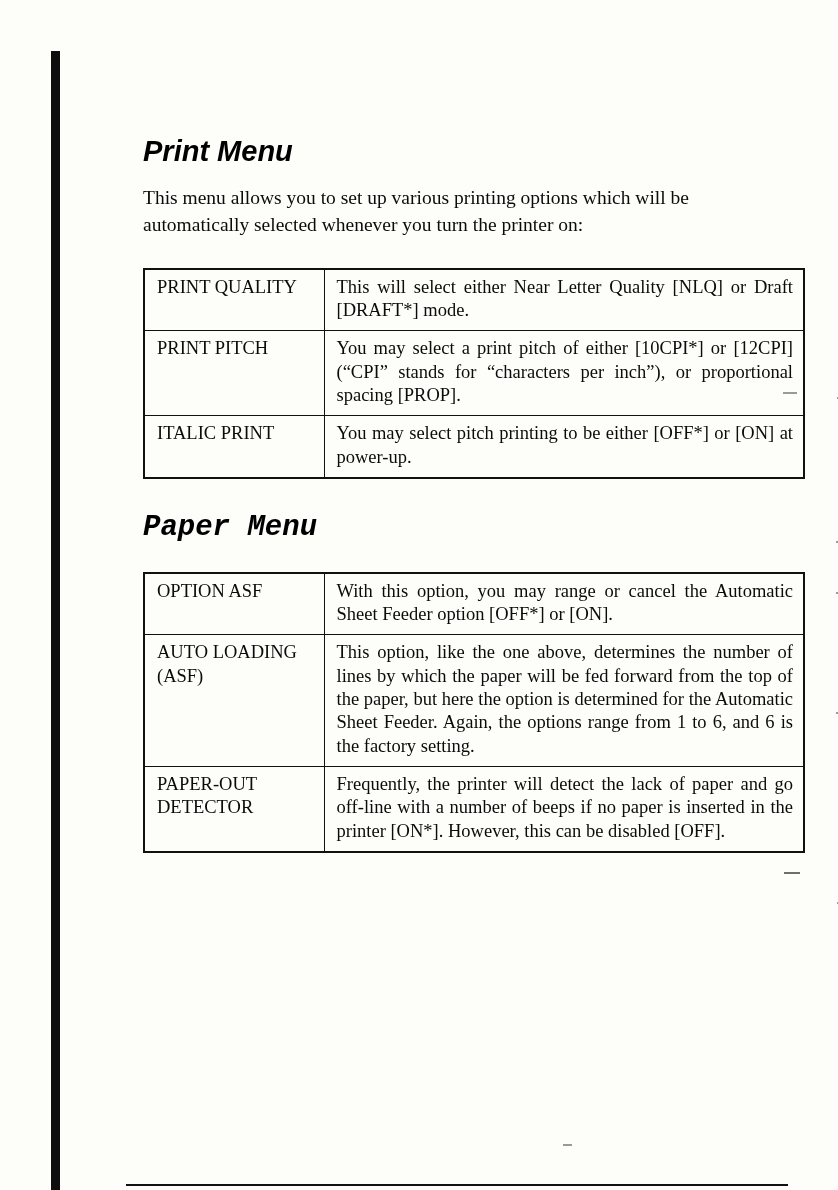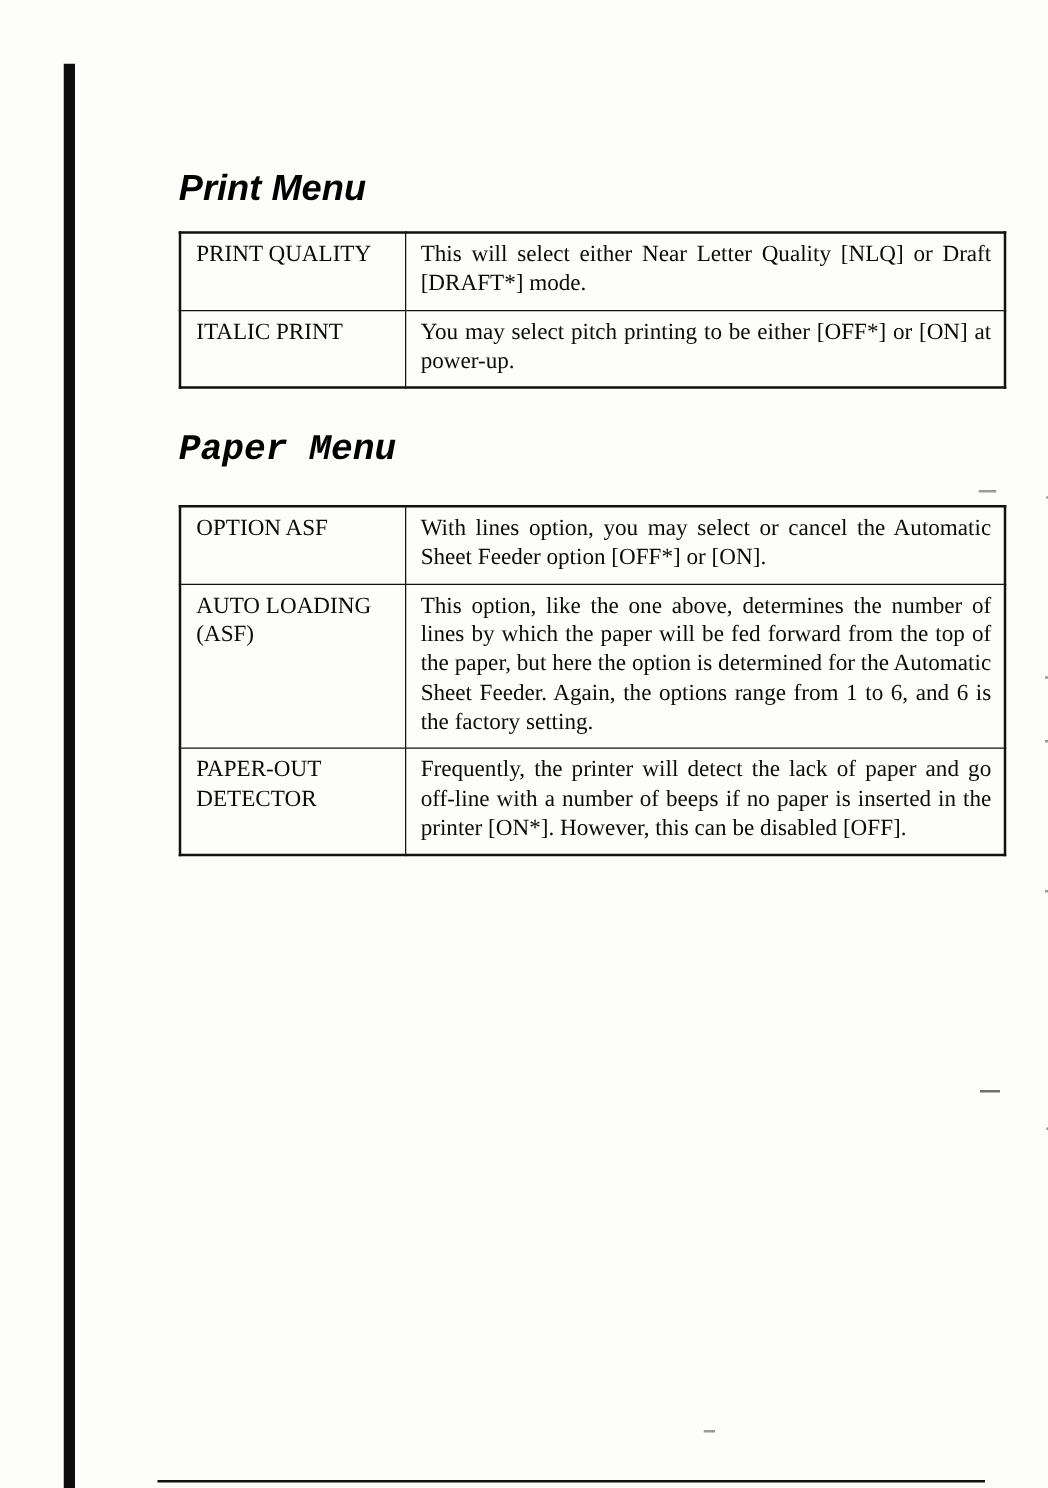--- a/index.html
+++ b/index.html
@@ -75,44 +75,49 @@
 </style>
 </head>
 <body>
 
 <div class="scan-edge"></div>
 
 <div class="content">
 
   <h1 class="menu-heading" id="print-heading">Print Menu</h1>
 
+  <p class="intro">This menu allows you to set up various printing options which will be automatically selected whenever you turn the printer on:</p>
 
   <table class="options">
     <tbody>
   <tr>
     <td class="term">PRINT QUALITY</td>
     <td class="desc">This will select either Near Letter Quality [NLQ] or Draft [DRAFT*] mode.</td>
   </tr>
 
+  <tr>
+    <td class="term">PRINT PITCH</td>
+    <td class="desc">You may select a print pitch of either [10CPI*] or [12CPI] (“CPI” stands for “characters per inch”), or proportional spacing [PROP].</td>
+  </tr>
 
 
   <tr>
     <td class="term">ITALIC PRINT</td>
     <td class="desc">You may select pitch printing to be either [OFF*] or [ON] at power-up.</td>
   </tr>
 </tbody>
   </table>
 
   <h1 class="menu-heading" id="paper-heading">Paper Menu</h1>
 
   <table class="options">
     <tbody>
   <tr>
     <td class="term">OPTION ASF</td>
-    <td class="desc">With lines option, you may select or cancel the Automatic Sheet Feeder option [OFF*] or [ON].</td>
+    <td class="desc">With this option, you may range or cancel the Automatic Sheet Feeder option [OFF*] or [ON].</td>
   </tr>
 
 
   <tr>
     <td class="term">AUTO LOADING (ASF)</td>
     <td class="desc">This option, like the one above, determines the number of lines by which the paper will be fed forward from the top of the paper, but here the option is determined for the Automatic Sheet Feeder. Again, the options range from 1 to 6, and 6 is the factory setting.</td>
   </tr>
 
   <tr>
     <td class="term">PAPER-OUT DETECTOR</td>

